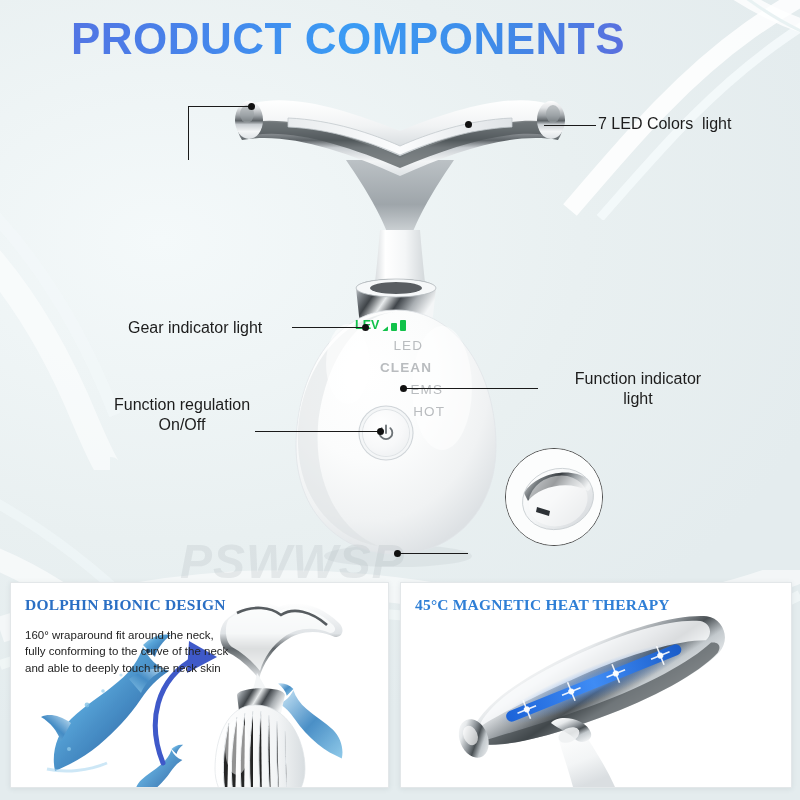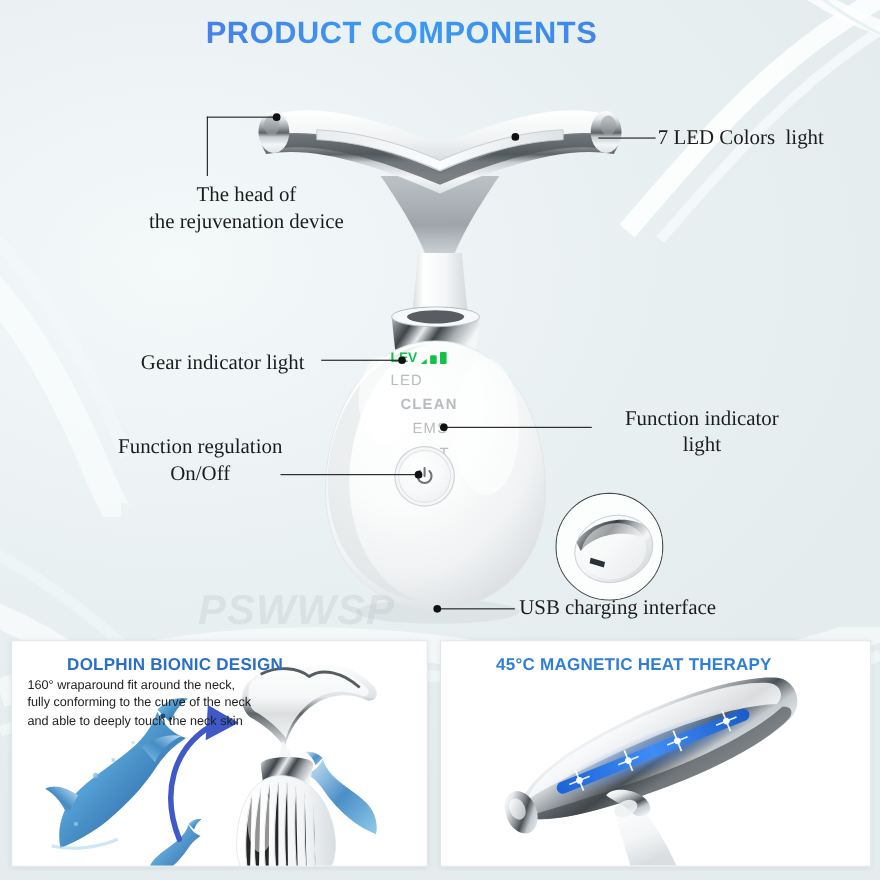--- a/index.html
+++ b/index.html
@@ -37,43 +37,43 @@
     bottom: 120px; left: -40px; width: 300px; height: 260px;
   }
   #bg-bottom-strip {
     bottom: 0px; left: 0px; width: 800px; height: 230px;
   }
 
   
   #title {
     position: absolute;
     top: 14px;
-    left: 17px;
+    left: 0;
     width: 696px;
     text-align: center;
-    font-size: 28px;
+    font-size: 44px;
     font-weight: bold;
     letter-spacing: 0.5px;
     font-family: "Liberation Sans", sans-serif;
     background: linear-gradient(100deg, #5b6ee0 0%, #4a7ee8 22%, #3a9bf4 50%, #3f8ae8 72%, #6a5fd8 100%);
     -webkit-background-clip: text;
     background-clip: text;
     color: transparent;
     -webkit-text-fill-color: transparent;
     text-shadow: none;
     white-space: nowrap;
   }
 
   
   .callout {
     position: absolute;
     color: #1c1c1c;
-    font-size: 19px;
+    font-size: 16px;
     line-height: 1.28;
-    font-family: Liberation Serif, serif;
+    font-family: Liberation Sans, sans-serif;
     white-space: pre;
   }
 
   #label-head        { left: 118px;  top: 166px;  width: 212px; text-align: center; }
   #label-led-colors  { left: 598px;  top: 114px;  }
   #label-gear        { left: 110px;  top: 318px; margin-left: 18px;  }
   #label-function-reg{ left: 82px;   top: 395px;  width: 200px; text-align: center; }
   #label-func-ind    { left: 543px;  top: 369px;  width: 190px; text-align: center;}
   #label-usb         { left: 472px;  top: 541px;  }
 
@@ -131,21 +131,21 @@
   .bar.b1 { height: 5px; clip-path: polygon(0 100%, 100% 0, 100% 100%); }
   .bar.b2 { height: 8px; }
   .bar.b3 { height: 11px; }
 
   .ind-word {
     color: #b9bcbf;
     font-size: 13.5px;
     font-weight: normal;
     letter-spacing: 1.1px;
     margin-top: 7px;
-    text-align: left;
+    text-align: right;
     width: 68px;
   }
   #ind-led   { margin-left: 0px; }
   #ind-clean { margin-left: 9px; font-weight: bold; }
   #ind-ems   { margin-left: 20px; }
   #ind-hot   { margin-left: 22px; }
 
   
   #power-button {
     position: absolute;
@@ -175,21 +175,21 @@
     overflow: hidden;
     border: 1.2px solid #4a4a4a;
     background: #fbfcfc;
   }
 
   
   #watermark {
     position: absolute;
     left: 180px;
     top: 534px;
-    font-size: 38px;
+    font-size: 48px;
     font-weight: bold;
     font-style: italic;
     letter-spacing: 1px;
     color: rgba(170,178,182,0.22);
     font-family: "Liberation Sans", sans-serif;
     user-select: none;
   }
 
   
   .panel {
@@ -204,28 +204,27 @@
   #panel-dolphin  { left: 10px;  width: 377px; }
   #panel-heat     { left: 400px; width: 390px; }
 
   .panel-title {
     position: absolute;
     left: 14px; top: 13px;
     font-size: 15.5px;
     font-weight: bold;
     color: #2a6fc4;
     letter-spacing: 0.2px;
-    font-family: Liberation Sans, sans-serif;
+    font-family: Liberation Serif, serif;
     white-space: nowrap;
-    margin-left: 36px;
   }
   #panel-heat .panel-title { color: #2f7fd6; }
   .panel-body {
     position: absolute;
-    left: 14px; top: 32px;
+    left: 14px; top: 44px;
     font-size: 11.5px;
     line-height: 1.42;
     color: #222;
     font-family: "Liberation Sans", sans-serif;
     white-space: pre-line;
     max-width: 215px;
   }
   .panel-art {
     position: absolute;
     inset: 0;
@@ -422,29 +421,26 @@
 
   <div class="leader h" style="left:255px; top:431px; width:125px;"></div>
   <div class="dot" style="left:377px; top:428px;"></div>
 
   <div class="leader h" style="left:404px; top:388px; width:134px;"></div>
   <div class="dot" style="left:400px; top:385px;"></div>
 
   <div class="leader h" style="left:400px; top:553px; width:68px;"></div>
   <div class="dot" style="left:394px; top:550px;"></div>
 
-  <div class="callout" id="label-head">The head of
-the rejuvenation device</div>
   <div class="callout" id="label-led-colors">7 LED Colors  light</div>
   <div class="callout" id="label-gear">Gear indicator light</div>
   <div class="callout" id="label-function-reg">Function regulation
 On/Off</div>
   <div class="callout" id="label-func-ind">Function indicator
 light</div>
-  <div class="callout" id="label-usb">USB charging interface</div>
 
   <div class="panel" id="panel-dolphin">
     <svg class="panel-art" viewBox="0 0 377 204">
       <defs>
         <linearGradient id="dolphGrad" x1="0" y1="0" x2="1" y2="1">
           <stop offset="0%" stop-color="#bfe2f5"></stop>
           <stop offset="35%" stop-color="#4e9fd6"></stop>
           <stop offset="70%" stop-color="#2d6fae"></stop>
           <stop offset="100%" stop-color="#9ed2ee"></stop>
         </linearGradient>

